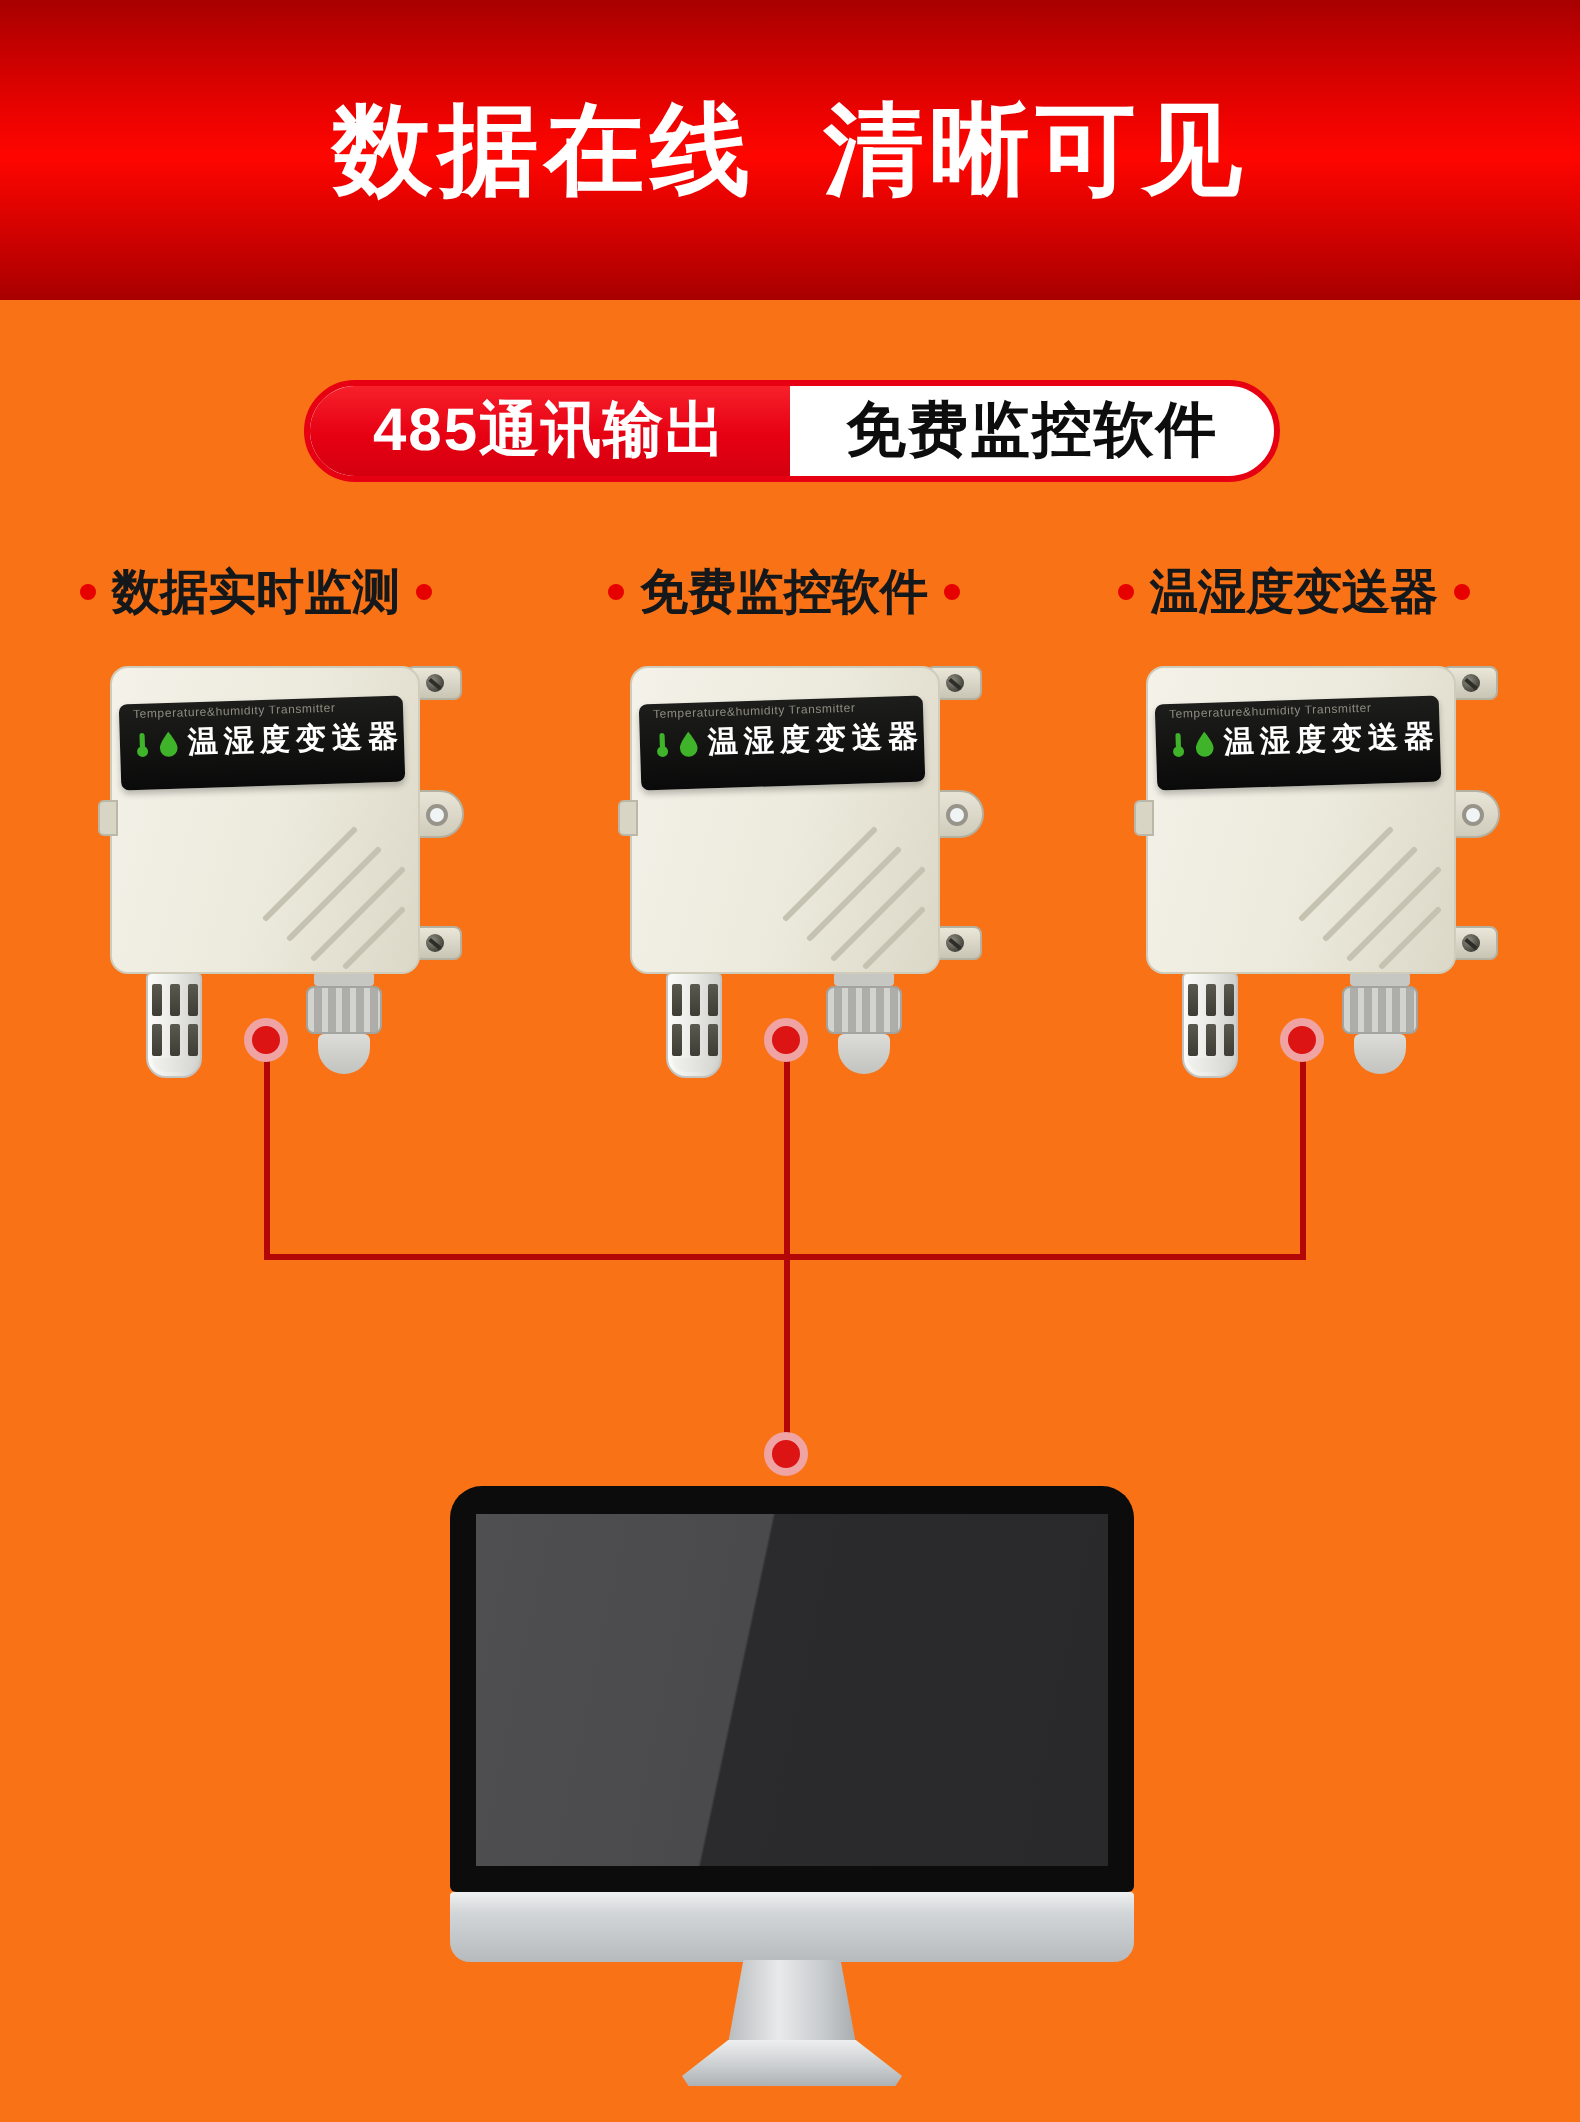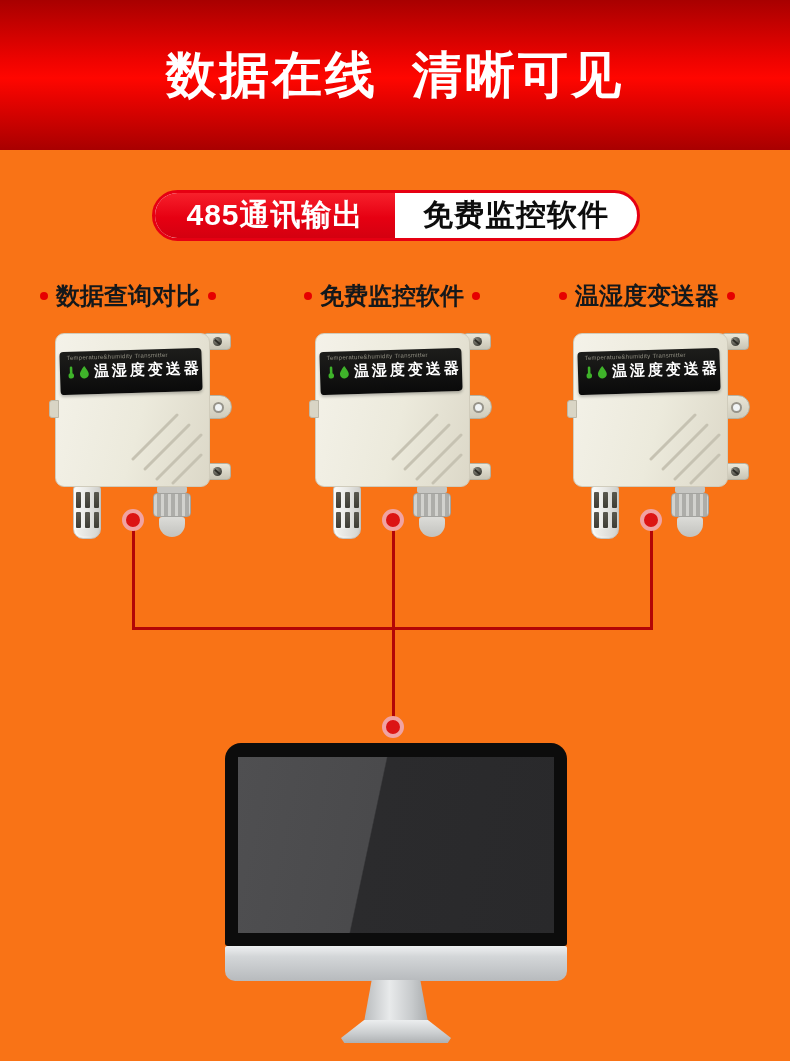--- a/index.html
+++ b/index.html
@@ -96,21 +96,21 @@
     <div class="banner-title">数据在线  清晰可见</div>
   </div>
 
   <div class="badge">
     <div class="badge-left">485通讯输出</div>
     <div class="badge-right">免费监控软件</div>
   </div>
 
   <div class="feature" style="left:128px">
     <span class="fdot"></span>
-    <span>数据查询对比</span>
+    <span>数据实时监测</span>
     <span class="fdot"></span>
   </div>
   <div class="feature" style="left:392px">
     <span class="fdot"></span>
     <span>免费监控软件</span>
     <span class="fdot"></span>
   </div>
   <div class="feature" style="left:647px">
     <span class="fdot"></span>
     <span>温湿度变送器</span>

